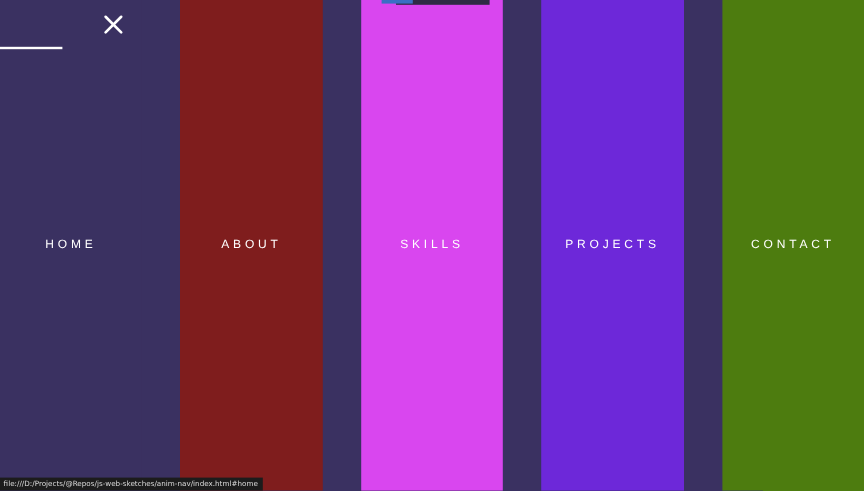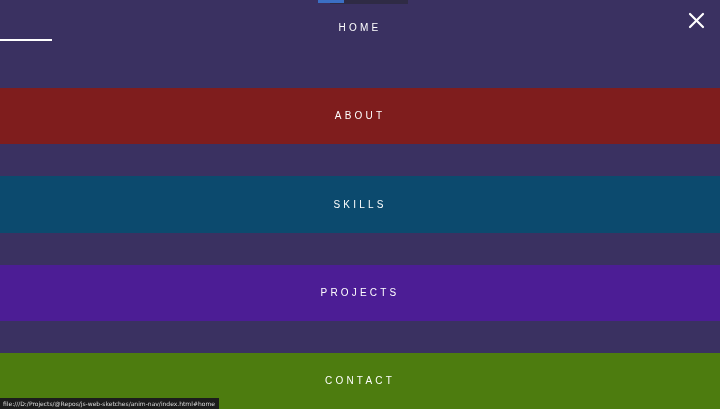--- a/index.html
+++ b/index.html
@@ -45,21 +45,21 @@
     width: 26px;
     height: 3px;
     background: #3b6fc4;
   }
 
   
   .nav-overlay {
     position: absolute;
     inset: 0;
     display: flex;
-    flex-direction: column;
+    flex-direction: row;
     z-index: 10;
     gap: 32px;
   }
 
   .nav-band {
     position: relative;
     flex: 1 1 0;
     display: flex;
     align-items: center;
     justify-content: center;
@@ -143,25 +143,25 @@
           <line x1="16" y1="3" x2="3" y2="16" stroke="#ffffff" stroke-width="2.2" stroke-linecap="round"></line>
         </svg>
       </button>
       <span class="nav-label">HOME</span>
     </div>
 
     <div class="nav-band" id="band-1" style="background: #7f1d1d;">
       <span class="nav-label">ABOUT</span>
     </div>
 
-    <div class="nav-band" id="band-2" style="background: #0c4a6e;">
+    <div class="nav-band" id="band-2" style="background: #d946ef;">
       <span class="nav-label">SKILLS</span>
     </div>
 
-    <div class="nav-band" id="band-3" style="background: #4c1d95;">
+    <div class="nav-band" id="band-3" style="background: #6d28d9;">
       <span class="nav-label">PROJECTS</span>
     </div>
 
     <div class="nav-band" id="band-4" style="background: #4d7c0f;">
       <span class="nav-label">CONTACT</span>
     </div>
 
   </nav>
 
   <div class="status-bar">file:///D:/Projects/@Repos/js-web-sketches/anim-nav/index.html#home</div>

